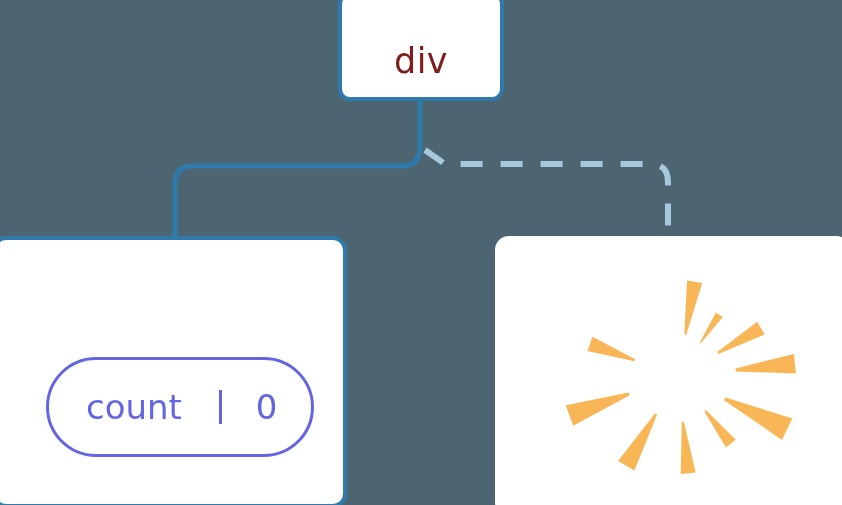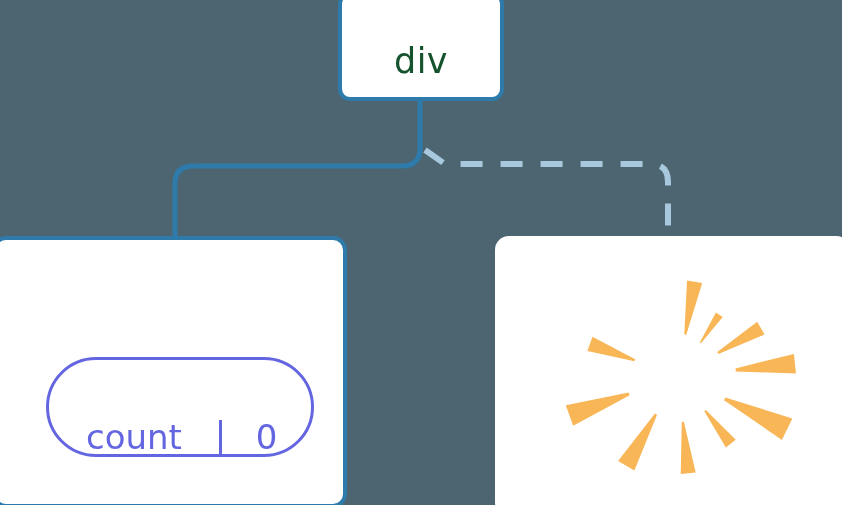--- a/index.html
+++ b/index.html
@@ -68,21 +68,21 @@
   #state-pill {
     position: absolute;
     left: 50px;
     top: 117px;
     width: 268px;
     height: 100px;
     border: 3px solid #6366e0;
     border-radius: 50px;
     box-sizing: border-box;
     display: flex;
-    align-items: flex-end;
+    align-items: center;
   }
   #state-key {
     flex: 0 0 173px;
     display: flex;
     align-items: center;
     justify-content: center;
     color: #6366e0;
     font-size: 34px;
     border-right: 3px solid #6366e0;
     box-sizing: border-box;
@@ -116,21 +116,21 @@
 <body>
 
 <div id="stage" style="background: rgb(76, 101, 112);">
 
   <svg id="connectors" viewBox="0 0 842 505" xmlns="http://www.w3.org/2000/svg">
     <path d="M 420 100 L 420 148 Q 420 166 402 166 L 193 166 Q 175 166 175 184 L 175 238" fill="none" stroke="#2e7aab" stroke-width="5" stroke-linecap="round" stroke-linejoin="round"></path>
     <path d="M 425 150 L 445 164 L 650 164 Q 668 164 668 182 L 668 238" fill="none" stroke="#a8c8dd" stroke-width="6" stroke-linecap="butt" stroke-linejoin="round" stroke-dasharray="22 18"></path>
   </svg>
 
   <div class="node-box bordered" id="div-node" style="border-color: rgb(46, 122, 171);">
-    <span id="div-label" style="color: #14532d;">div</span>
+    <span id="div-label" style="color: #7f1d1d;">div</span>
   </div>
 
   <div class="node-box bordered" id="counter-node" style="border-color: rgb(46, 122, 171);">
     <div id="state-pill" style="border-color: rgb(99, 102, 224);">
       <div id="state-key" style="color: rgb(99, 102, 224); border-right-color: rgb(99, 102, 224);">count</div>
       <div id="state-value" style="color: rgb(99, 102, 224);">0</div>
     </div>
   </div>
 
   <div class="node-box" id="sparkle-node">

